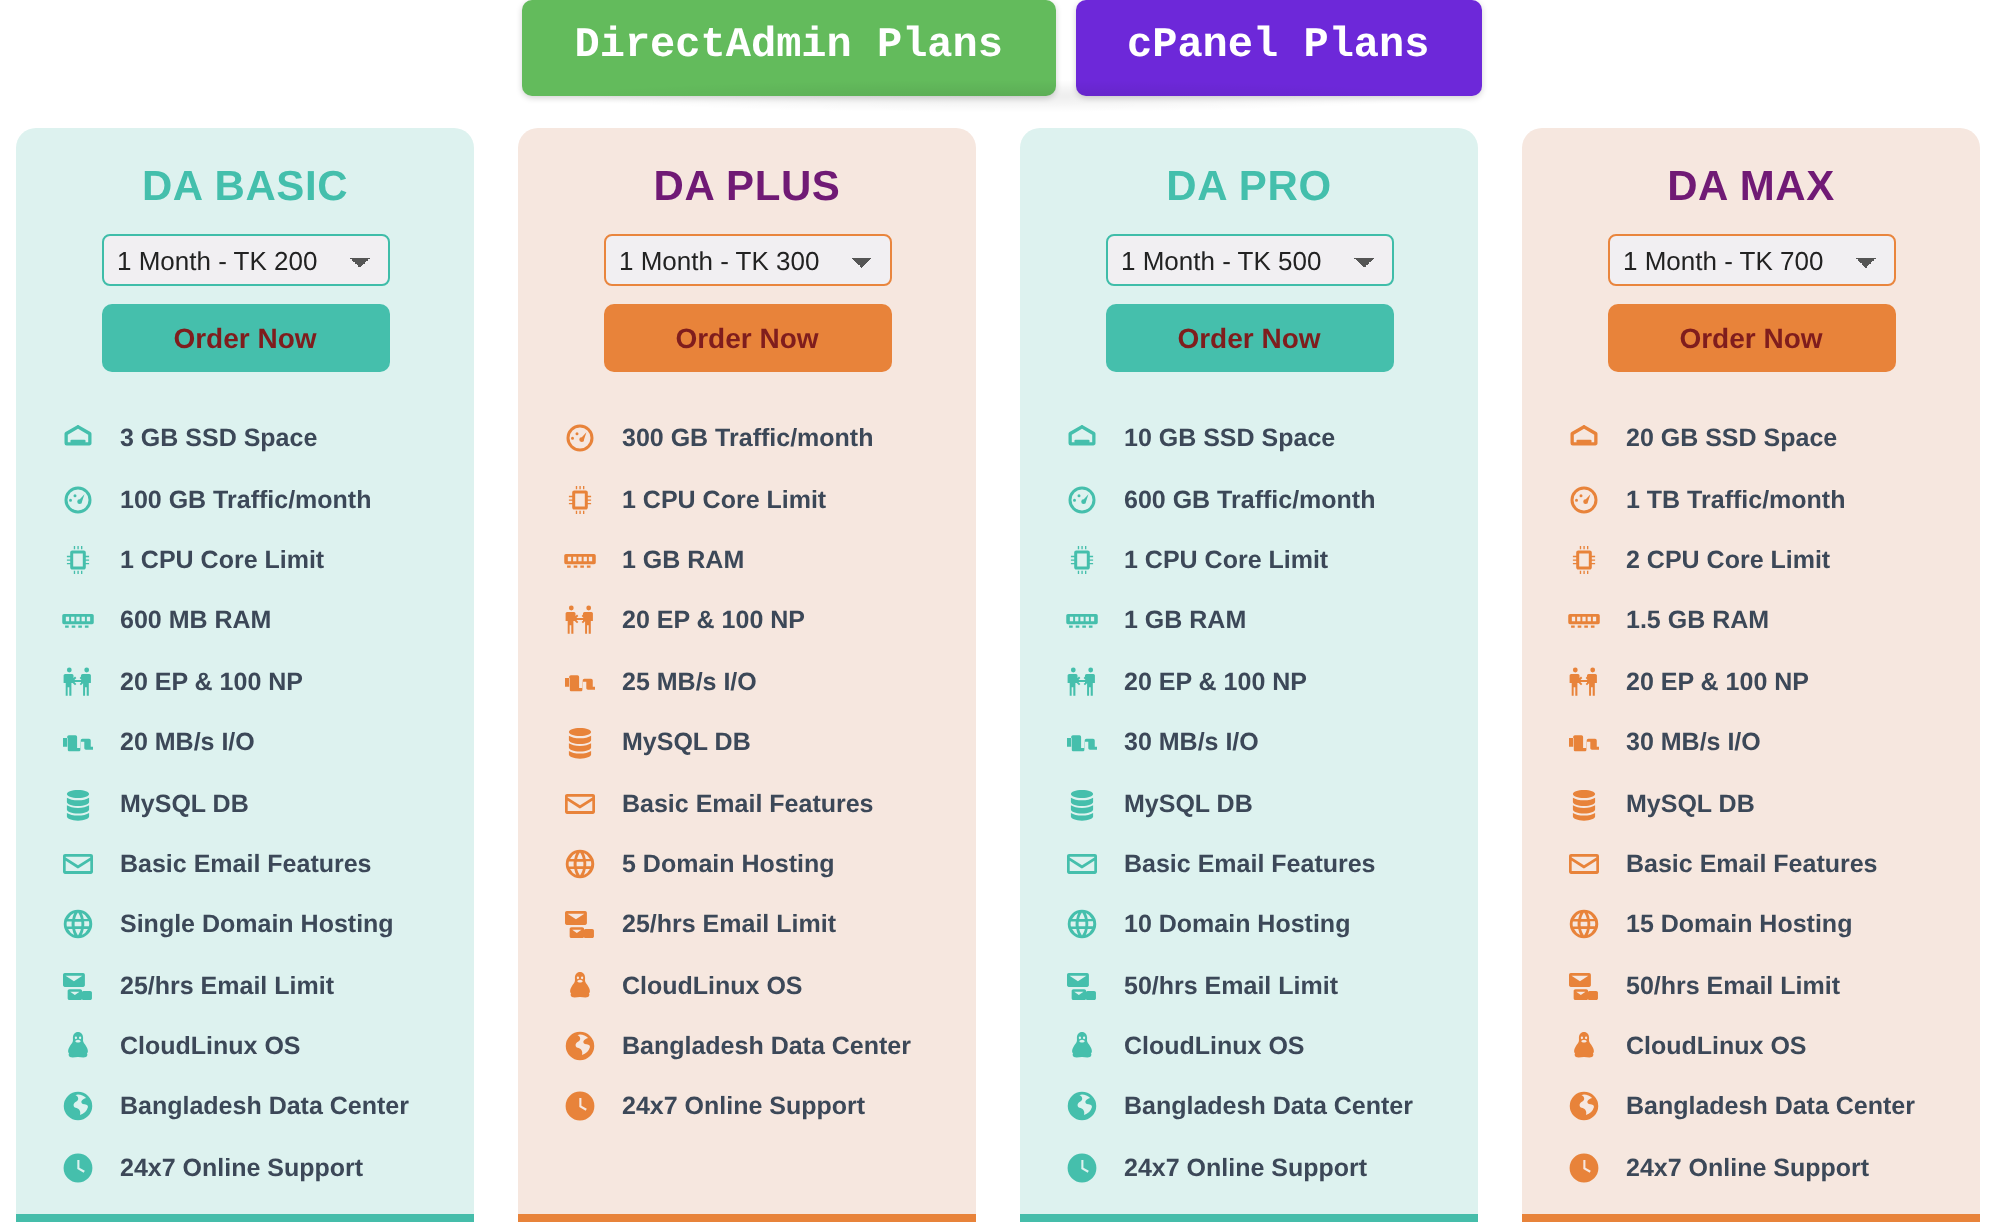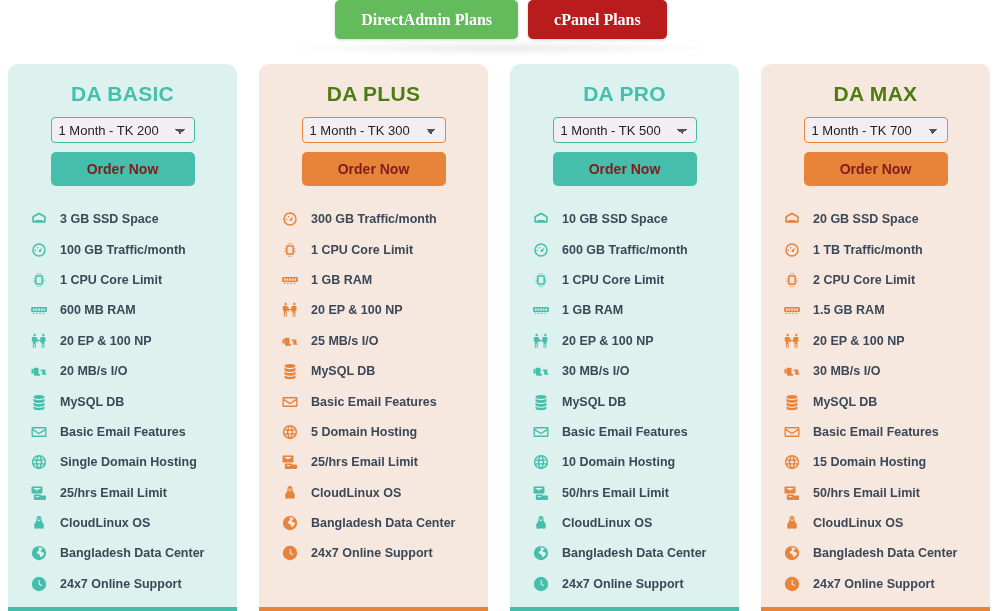--- a/index.html
+++ b/index.html
@@ -15,30 +15,30 @@
 
   
   .tabbar {
     position: absolute; top: 0; left: 0; width: 1002px; height: 50px;
     display: flex; justify-content: center; align-items: flex-start;
     gap: 10px;
   }
   .tab {
     border: 0; outline: 0; cursor: pointer;
     color: #ffffff;
-    font-size: 16px; font-weight: bold;
-    font-family: Liberation Serif, serif;
+    font-size: 21px; font-weight: bold;
+    font-family: Liberation Mono, monospace;
     border-radius: 5px;
     padding: 0 26px;
-    height: 39px; line-height: 40px;
+    height: 48px; line-height: 40px;
     box-shadow: 0 1px 3px rgba(0,0,0,.18);
     white-space: nowrap;
   }
   .tab.green { background: #63bb5c; }
-  .tab.blue  { background: #b91c1c; }
+  .tab.blue  { background: #6d28d9; }
 
   
   .tab-shadow {
     position: absolute; top: 40px; left: 50%; transform: translateX(-50%);
     width: 430px; height: 16px;
     background: radial-gradient(ellipse at center, rgba(0,0,0,.075) 0%, rgba(0,0,0,0) 72%);
     pointer-events: none;
   }
 
   
@@ -58,21 +58,21 @@
   .card.orange { background: #f6e7df; border-bottom: 4px solid #e8833a; }
 
   .plan-name {
     text-align: center;
     font-size: 21px;
     font-weight: bold;
     letter-spacing: .3px;
     margin: 0 0 11px 0;
   }
   .teal   .plan-name { color: #44bfac; }
-  .orange .plan-name { color: #4d7c0f; }
+  .orange .plan-name { color: #701a75; }
 
   .term-select {
     display: block;
     margin: 0 auto 9px auto;
     width: 144px; height: 26px;
     font-size: 13px;
     font-family: "Liberation Sans", sans-serif;
     color: #222;
     background: #f1eff2;
     border-radius: 4px;

